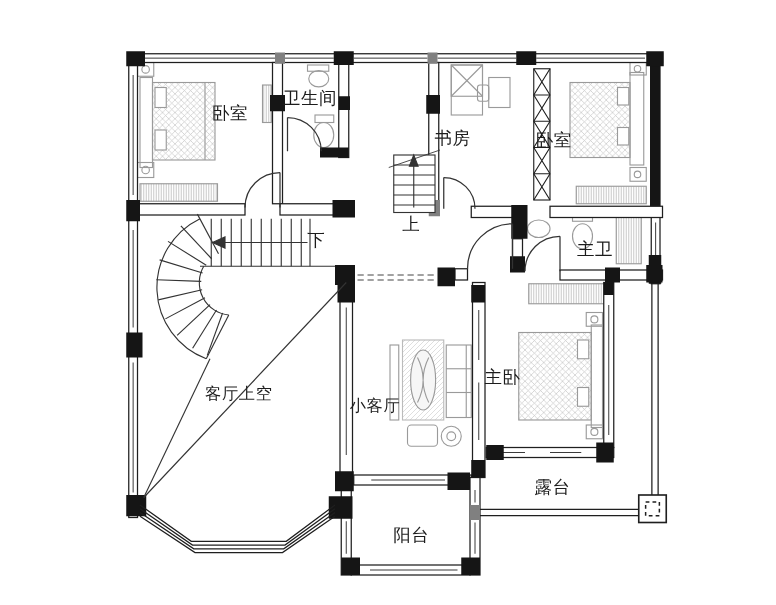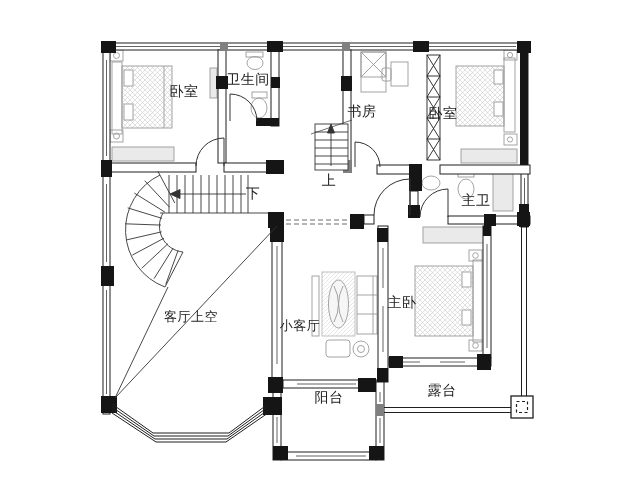--- a/index.html
+++ b/index.html
@@ -292,18 +292,18 @@
 </svg>
 
 <span class="lbl" style="left:184px;top:91px">卧室</span>
 <span class="lbl" style="left:248px;top:79px">卫生间</span>
 <span class="lbl" style="left:362px;top:111px">书房</span>
 <span class="lbl" style="left:443px;top:113px">卧室</span>
 <span class="lbl" style="left:476px;top:200px">主卫</span>
 <span class="lbl" style="left:402px;top:302px">主卧</span>
 <span class="lbl small" style="left:300px;top:325px">小客厅</span>
 <span class="lbl small" style="left:191px;top:316px">客厅上空</span>
-<span class="lbl" style="left:329px;top:397px">阳台</span>
+<span class="lbl" style="left:329px;top:429px">阳台</span>
 <span class="lbl" style="left:442px;top:390px">露台</span>
 <span class="lbl" style="left:253px;top:193px">下</span>
 <span class="lbl" style="left:329px;top:180px">上</span>
 
 </div>
 
 </body></html>

